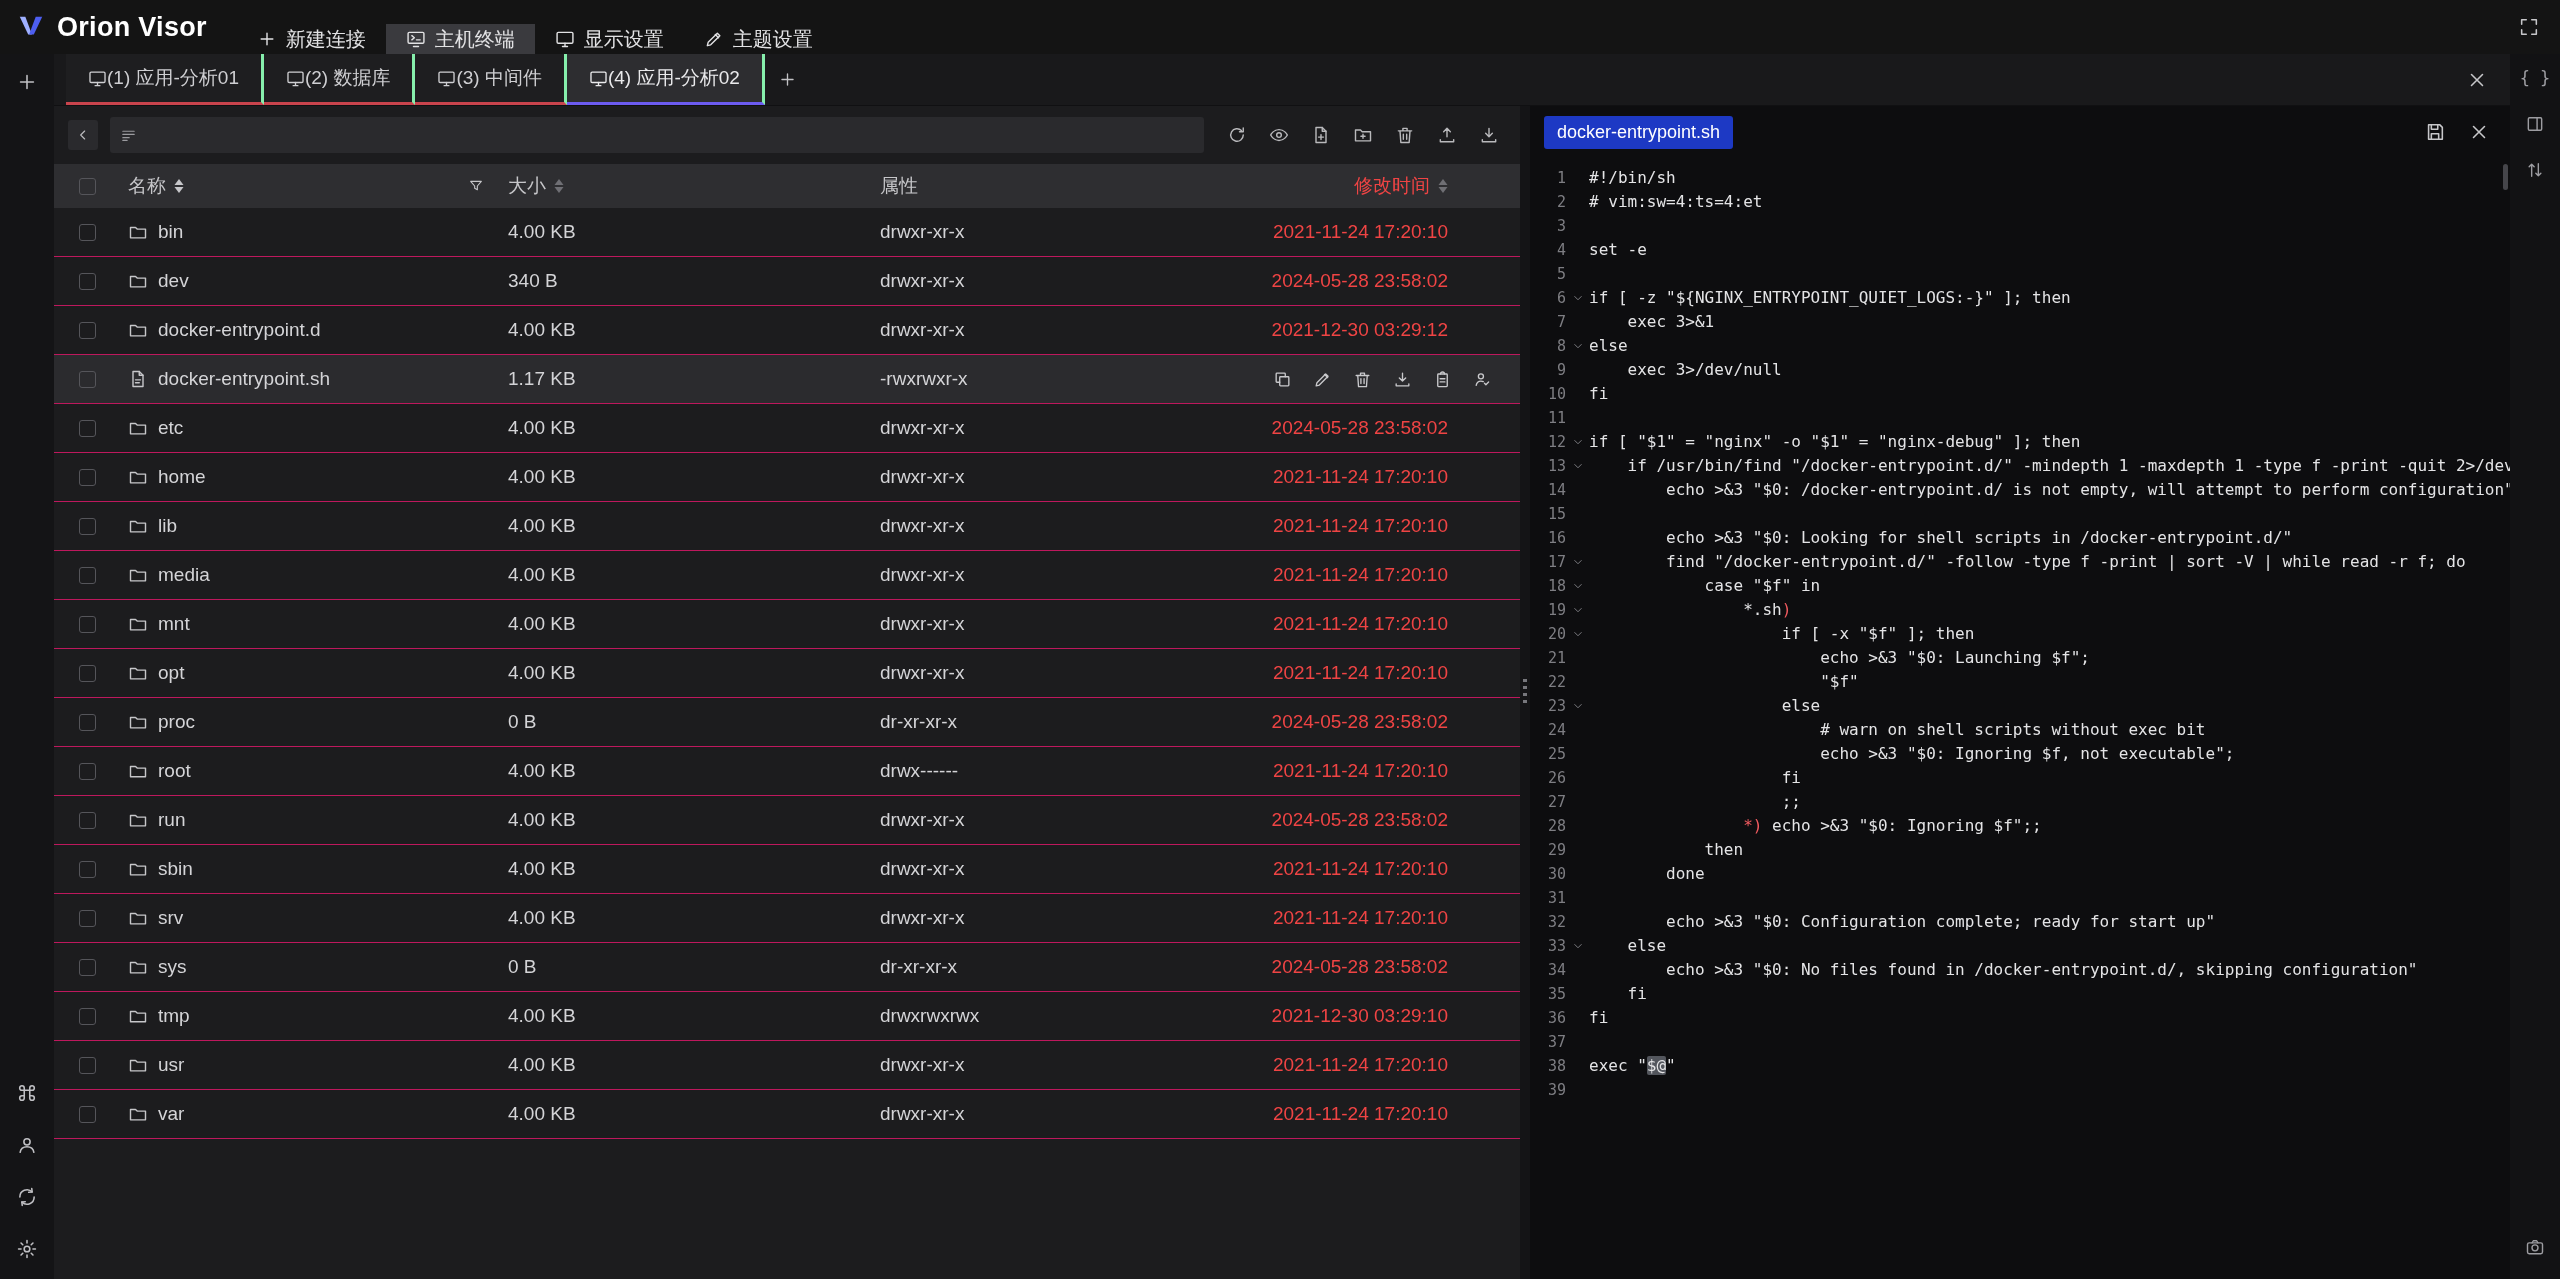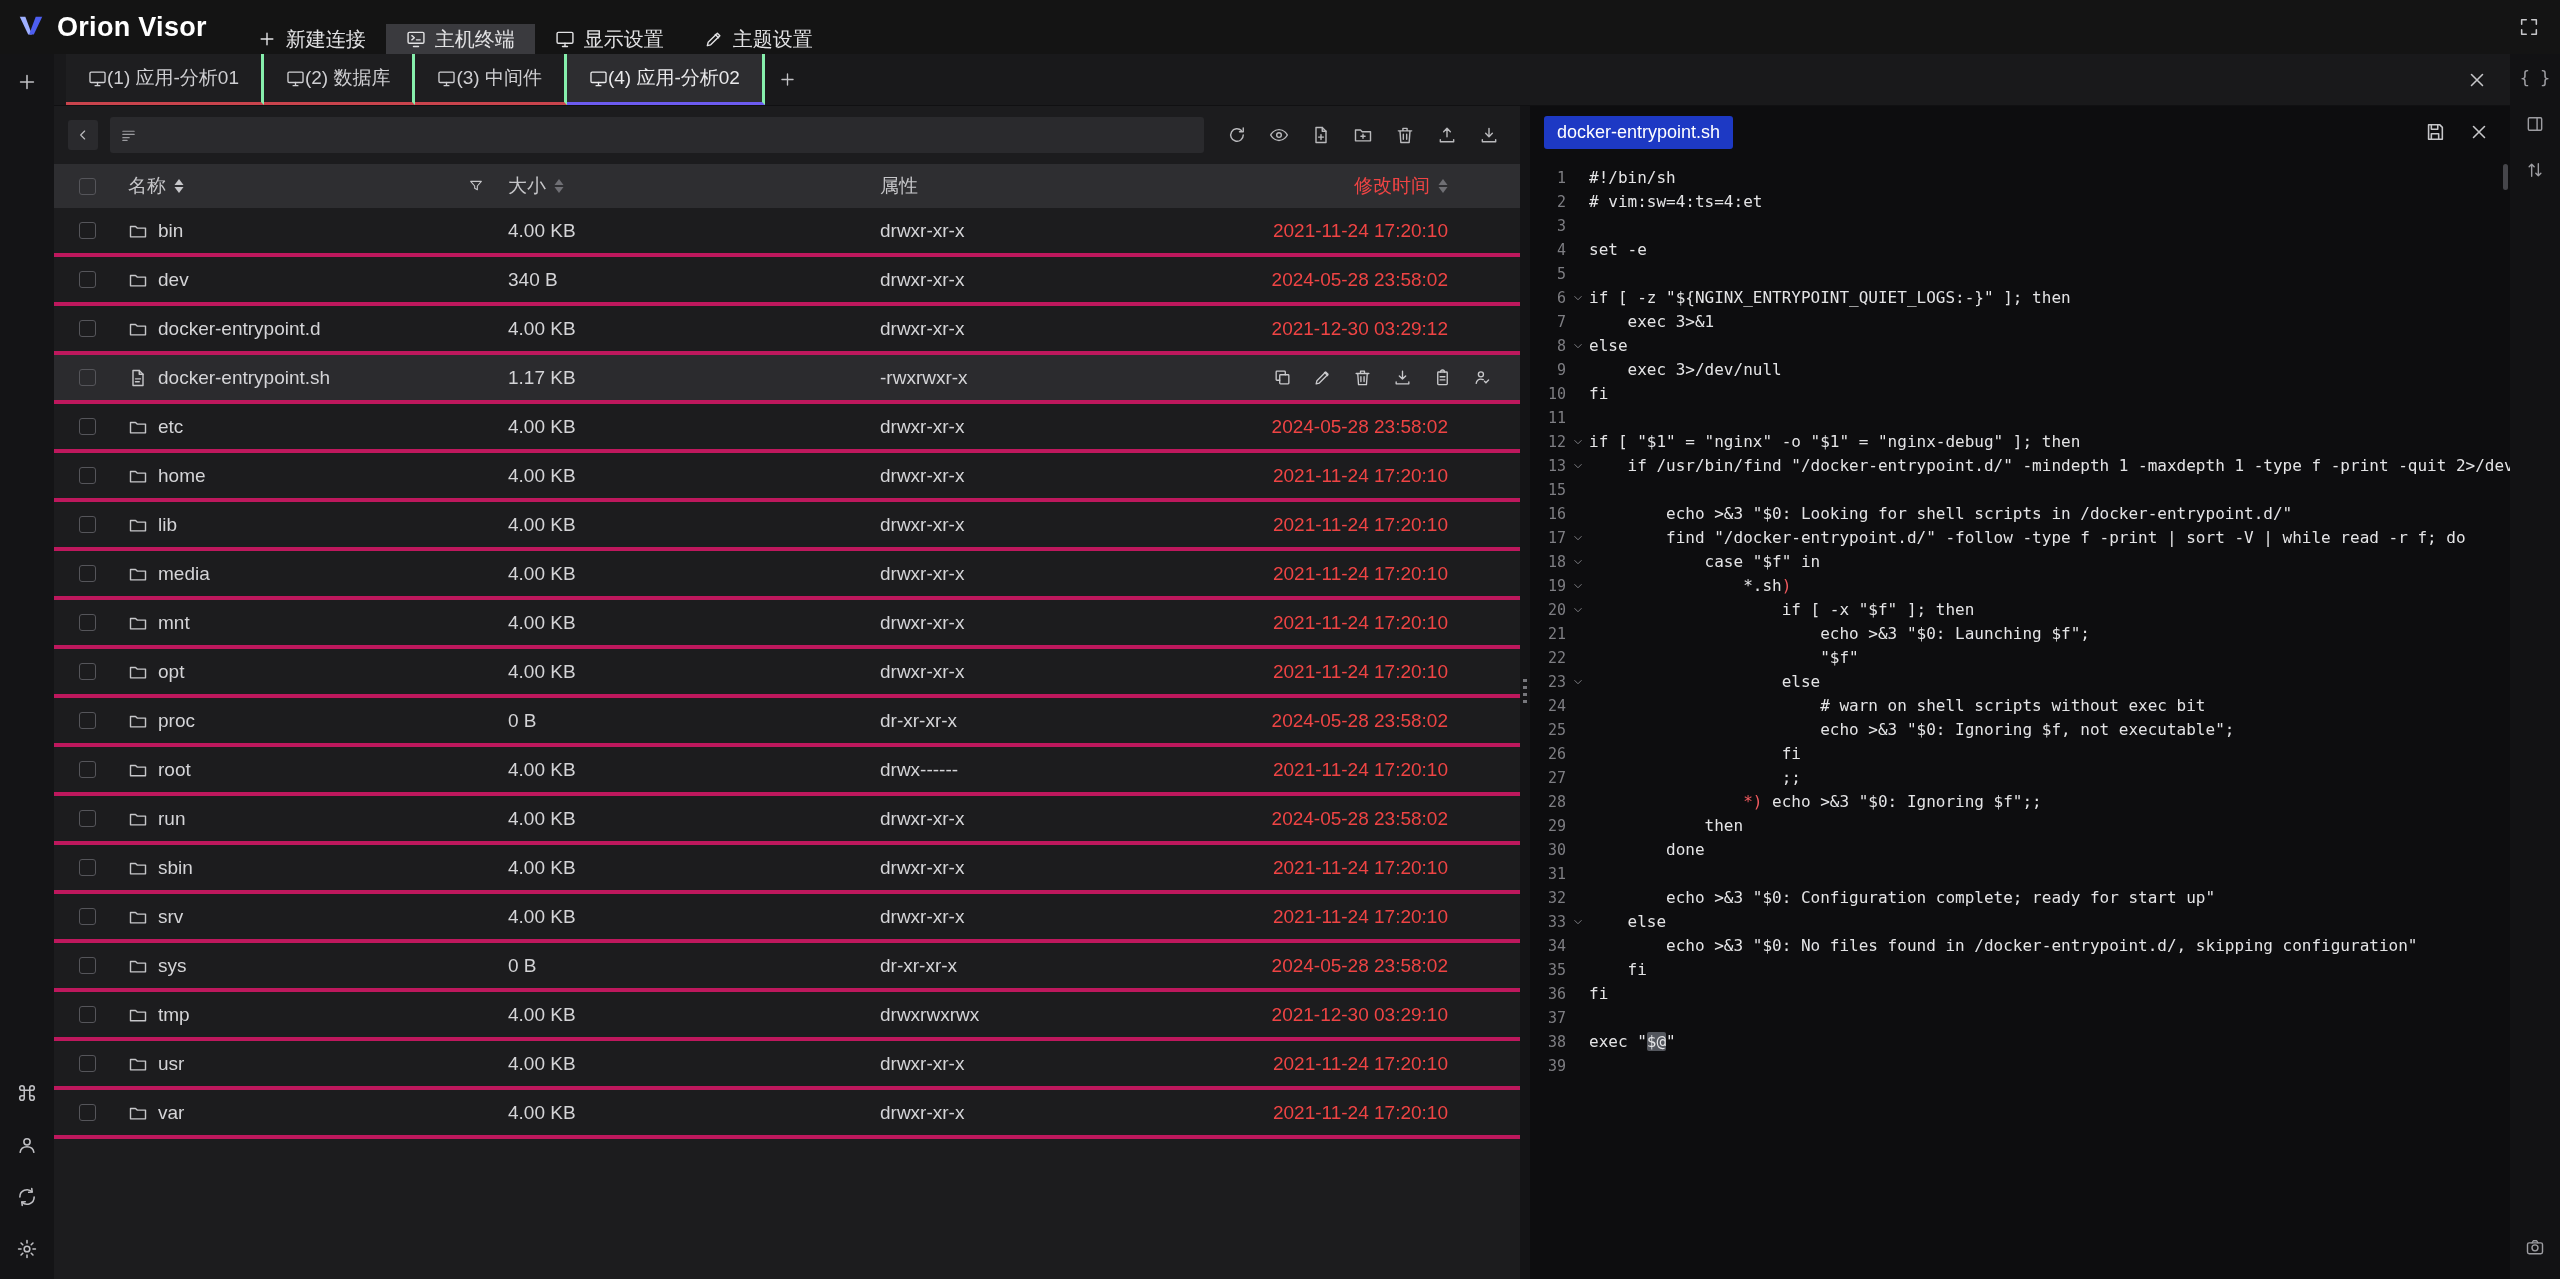--- a/index.html
+++ b/index.html
@@ -45,21 +45,21 @@
   .back-btn svg{width:16px;height:16px;}
   .path-box{flex:1;height:36px;background:#2a2a2d;border-radius:3px;display:flex;align-items:center;padding:0 10px;gap:9px;color:#9b9b9f;}
   .path-box svg{width:17px;height:17px;}
   .path-input{flex:1;background:transparent;border:none;outline:none;color:#dddddf;font-size:18px;font-family:inherit;}
   .tool-btns{display:flex;gap:8px;margin-left:4px;}
   .tool-btn{width:34px;height:34px;display:grid;place-items:center;color:#b9b9bc;background:none;border:none;cursor:pointer;}
   .tool-btn svg{width:20px;height:20px;}
 
   .thead,.trow{display:grid;grid-template-columns:66px 380px 372px 368px 1fr;align-items:center;}
   .thead{height:44px;background:#2e2e31;font-size:19px;color:#c6c6c9;}
-  .trow{height:49px;border-bottom:4px solid #be185d;font-size:19px;color:#d4d4d7;cursor:default;}
+  .trow{height:49px;border-bottom:1px solid #be185d;font-size:19px;color:#d4d4d7;cursor:default;}
   .trow.selected{background:#2b2b2e;}
   .cell{display:flex;align-items:center;min-width:0;height:100%;}
   .c-check{justify-content:center;}
   .cb{width:17px;height:17px;border:1.6px solid #55555a;border-radius:3px;display:inline-block;background:transparent;cursor:pointer;}
   .c-name{gap:10px;padding-left:8px;}
   .c-name svg{width:20px;height:20px;color:#c6c6c9;}
   .c-size,.c-attr{padding-left:8px;}
   .c-time{justify-content:flex-end;padding-right:72px;color:#ef4444;}
   .th-label{display:flex;align-items:center;gap:8px;}
   .sorter{display:inline-flex;flex-direction:column;gap:2px;color:#6f6f74;cursor:pointer;}
@@ -817,20 +817,25 @@
       <div class="cline">
         <span class="lnum">13</span>
         <span class="fold">
           <svg viewBox="0 0 24 24" fill="none" stroke="currentColor" stroke-width="1.7" stroke-linecap="round" stroke-linejoin="round">
             <path d="M5.5 9l6.5 6.5L18.5 9"></path>
           </svg>
         </span>
         <span class="ctext">    if /usr/bin/find "/docker-entrypoint.d/" -mindepth 1 -maxdepth 1 -type f -print -quit 2&gt;/dev/null; then</span>
       </div>
       <div class="cline">
+        <span class="lnum">14</span>
+        <span class="fold"></span>
+        <span class="ctext">        echo &gt;&amp;3 "$0: /docker-entrypoint.d/ is not empty, will attempt to perform configuration"</span>
+      </div>
+      <div class="cline">
         <span class="lnum">15</span>
         <span class="fold"></span>
         <span class="ctext"></span>
       </div>
       <div class="cline">
         <span class="lnum">16</span>
         <span class="fold"></span>
         <span class="ctext">        echo &gt;&amp;3 "$0: Looking for shell scripts in /docker-entrypoint.d/"</span>
       </div>
       <div class="cline">

